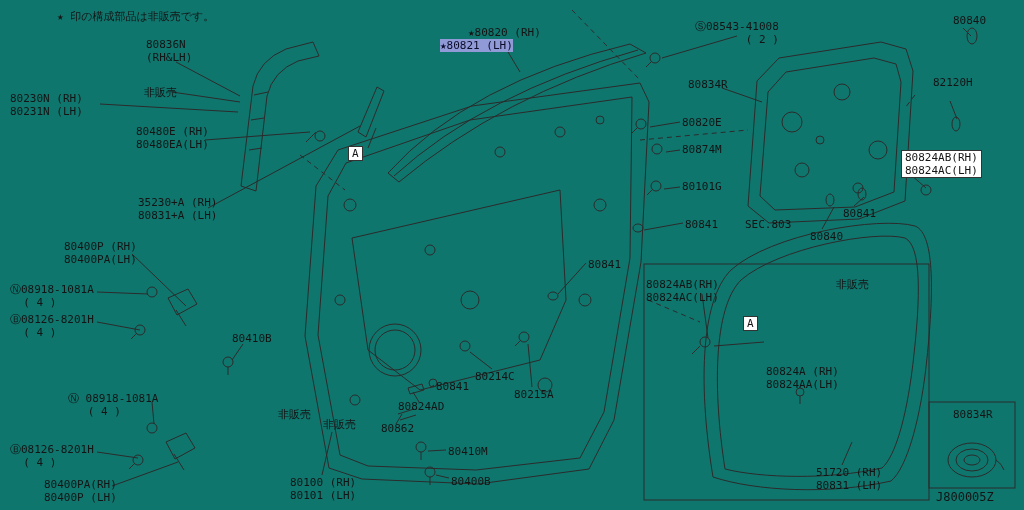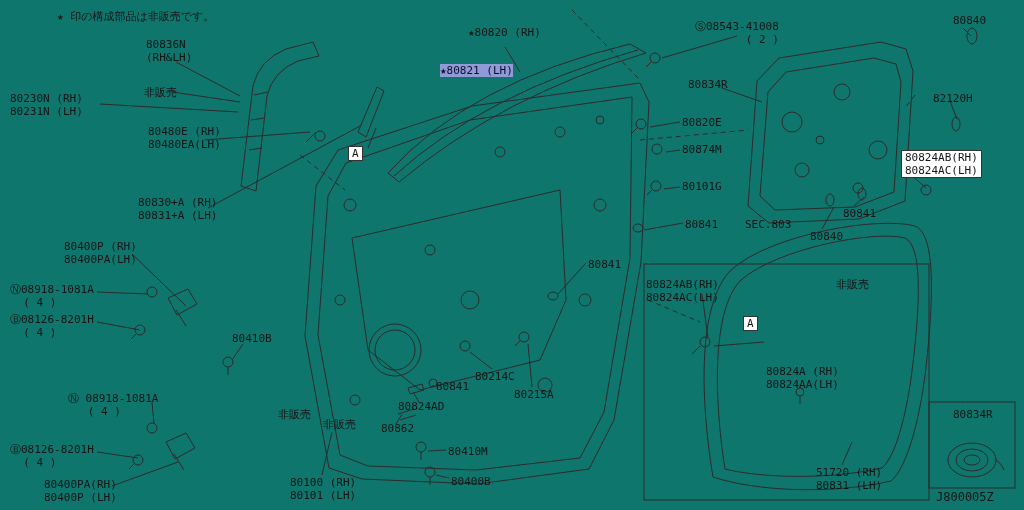--- a/index.html
+++ b/index.html
@@ -11,21 +11,20 @@
   #art{position:absolute;left:0;top:0;}
   .part-label{
     position:absolute;font-size:11px;line-height:13px;white-space:pre;
     letter-spacing:0px;background:transparent;z-index:3;
   }
   .part-label.boxed{
     border:1px solid #333;padding:0 3px;background:#fff;
   }
   .part-label.highlight{
     color:#0b0b2a;
-    margin-top:25px;
   }
   #note{
     position:absolute;left:57px;top:9px;font-size:11px;z-index:3;white-space:pre;
   }
   #diagram-code{
     position:absolute;left:936px;top:490px;font-size:12px;z-index:3;white-space:pre;
   }
 </style>
 </head>
 <body>
@@ -158,23 +157,23 @@
   </svg>
 
   <div id="note">★ 印の構成部品は非販売です。</div>
 
   <div id="labels">
       <div class="part-label" style="left: 146px; top: 38px;">80836N
 (RH&amp;LH)</div>
       <div class="part-label" style="left: 10px; top: 92px;">80230N (RH)
 80231N (LH)</div>
       <div class="part-label" style="left: 144px; top: 86px;">非販売</div>
-      <div class="part-label" style="left: 136px; top: 125px; margin-left: 12px;">80480E (RH)
+      <div class="part-label" style="left: 136px; top: 125px;">80480E (RH)
 80480EA(LH)</div>
-      <div class="part-label" style="left: 138px; top: 196px;">80830+A (RH)
+      <div class="part-label" style="left: 138px; top: 196px;">35230+A (RH)
 80831+A (LH)</div>
       <div class="part-label" style="left: 64px; top: 240px;">80400P (RH)
 80400PA(LH)</div>
       <div class="part-label" style="left: 10px; top: 283px;">Ⓝ08918-1081A
   ( 4 )</div>
       <div class="part-label" style="left: 10px; top: 313px;">Ⓑ08126-8201H
   ( 4 )</div>
       <div class="part-label" style="left: 216px; top: 332px; margin-left: 16px;">80410B</div>
       <div class="part-label" style="left: 68px; top: 392px;">Ⓝ 08918-1081A
    ( 4 )</div>
@@ -188,21 +187,21 @@
       <div class="part-label" style="left: 695px; top: 20px; text-align: right;">Ⓢ08543-41008
   ( 2 )</div>
       <div class="part-label" style="left: 688px; top: 78px;">80834R</div>
       <div class="part-label" style="left: 682px; top: 116px;">80820E</div>
       <div class="part-label" style="left: 682px; top: 143px;">80874M</div>
       <div class="part-label" style="left: 682px; top: 180px;">80101G</div>
       <div class="part-label" style="left: 685px; top: 218px;">80841</div>
       <div class="part-label" style="left: 745px; top: 218px;">SEC.803</div>
       <div class="part-label" style="left: 810px; top: 230px;">80840</div>
       <div class="part-label" style="left: 843px; top: 207px;">80841</div>
-      <div class="part-label" style="left: 933px; top: 92px;">82120H</div>
+      <div class="part-label" style="left: 933px; top: 76px;">82120H</div>
       <div class="part-label boxed" style="left: 901px; top: 150px;">80824AB(RH)
 80824AC(LH)</div>
       <div class="part-label" style="left: 953px; top: 14px;">80840</div>
       <div class="part-label" style="left: 588px; top: 258px;">80841</div>
       <div class="part-label" style="left: 475px; top: 370px;">80214C</div>
       <div class="part-label" style="left: 514px; top: 388px;">80215A</div>
       <div class="part-label" style="left: 436px; top: 380px;">80841</div>
       <div class="part-label" style="left: 398px; top: 400px; text-align: center;">80824AD</div>
       <div class="part-label" style="left: 381px; top: 422px;">80862</div>
       <div class="part-label" style="left: 278px; top: 408px;">非販売</div>

